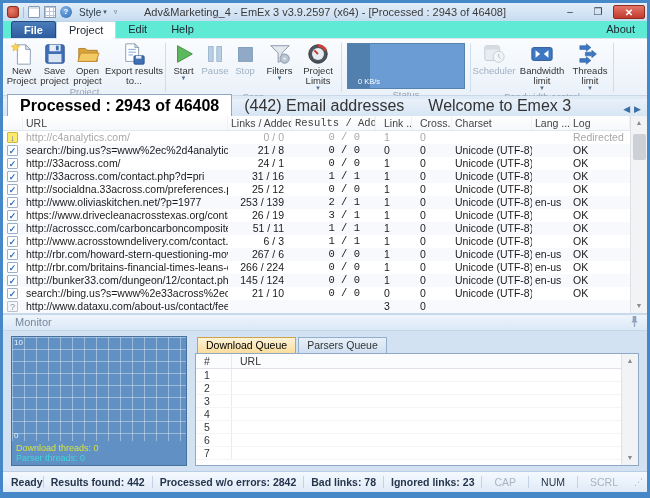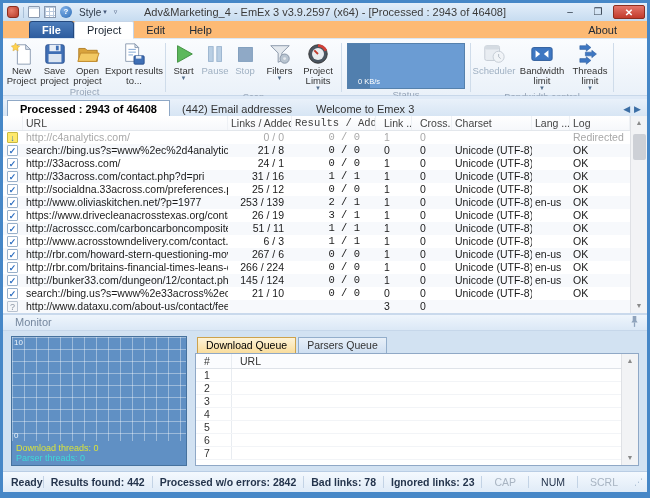--- a/index.html
+++ b/index.html
@@ -19,21 +19,21 @@
              background-size:4px 4px; }
   .helpico { border-radius:50%; background:radial-gradient(circle at 35% 30%, #7fb0e8, #2e6cb5); color:#fff; font-size:8px; line-height:12px; text-align:center; font-weight:bold; }
   .style-dd { display:flex; align-items:center; gap:2px; padding:0 3px; cursor:default; }
   .ddarrow { font-size:7px; color:#44587a; }
   .title-text { position:absolute; left:0; right:0; text-align:center; font-size:11px; color:#3a3a3a; line-height:19px; }
   .winbtns { margin-left:auto; display:flex; align-items:center; gap:2px; padding-right:2px; z-index:2; }
   .winbtn { width:26px; height:14px; font-size:10px; line-height:13px; text-align:center; color:#2e3a48; }
   .winbtn.close { background:linear-gradient(#e4766a,#c23a2b); border:1px solid #8c2d1e; border-radius:2px; color:#fff; font-weight:bold; width:32px; }
 
   
-  .menubar { height:19px; background:#fdba74; display:flex; align-items:center; padding:0 26px; border-bottom:1px solid #dbe7f3; }
+  .menubar { height:19px; background:#5eead4; display:flex; align-items:flex-start; padding:0 8px; border-bottom:1px solid #dbe7f3; }
   .mtab { font-size:11px; color:#202a36; padding:2px 12px; }
   .mtab.file { background:linear-gradient(#4b7cba,#2d5c9e); color:#fff; font-weight:bold; border-radius:3px 3px 0 0; border:1px solid #24497e; border-bottom:none; }
   .mtab.active { background:#fff; border:1px solid #c5d5e8; border-bottom:1px solid #fff; border-radius:2px 2px 0 0; margin-bottom:-1px; }
   .mabout { margin-left:auto; font-size:11px; color:#202a36; padding:2px 4px; }
 
   
   .ribbon { height:57px; background:linear-gradient(#fafcfe,#eaf1f9); border-bottom:1px solid #c8d8ea; display:flex; padding:1px 2px 0 2px; }
   .rgroup { display:flex; flex-direction:column; }
   .rbtns { flex:1; display:flex; align-items:flex-start; }
   .rlabel { text-align:center; color:#96a5b8; font-size:9.5px; height:12px; line-height:11px; }
@@ -44,21 +44,21 @@
   .rbtn.disabled .rtxt { color:#9fb0c2; }
   .dd { font-size:6px; color:#55708e; line-height:5px; }
   .w34 { width:33px; } .w62 { width:60px; } .w30 { width:30px; } .w44 { width:44px; } .w52 { width:52px; }
   .statchart { width:118px; height:46px; margin:3px 4px 0 4px; background:#6b9cd3; border:1px solid #5581ad; position:relative; }
   .statchart .leftcol { position:absolute; left:0; top:0; bottom:0; width:22px; background:#517fae; }
   .statchart .speed { position:absolute; left:10px; bottom:2px; color:#fff; font-size:7.5px; }
 
   
   .stripgap { height:3px; background:#dfeaf7; }
   .doctabs { height:17px; background:linear-gradient(#e9f1fa,#d7e5f4); display:flex; align-items:flex-end; padding-left:4px; }
-  .dtab { font-size:11px; color:#333; padding:2px 12px 1px 12px; white-space:nowrap; }
+  .dtab { font-size:16px; color:#333; padding:2px 12px 1px 12px; white-space:nowrap; }
   .dtab.active { background:#fff; border:1px solid #8fa8c6; border-bottom:none; font-weight:bold; color:#000; }
   .tabarrows { margin-left:auto; display:flex; gap:4px; padding:0 6px 2px 0; color:#3b6ea5; font-size:9px; }
 
   
   .gridarea { display:flex; background:#fff; }
   .gridmain { flex:1; overflow:hidden; }
   .theader { display:flex; height:15px; background:linear-gradient(#ffffff,#f6f8fb); border-bottom:1px solid #e3e7ec; font-size:10.5px; color:#444; }
   .theader .cell { border-right:1px solid #eef1f5; }
   .trows { height:182px; overflow:hidden; }
   .trow { display:flex; height:13px; line-height:13px; font-size:10.5px; color:#1a1a1a; }

